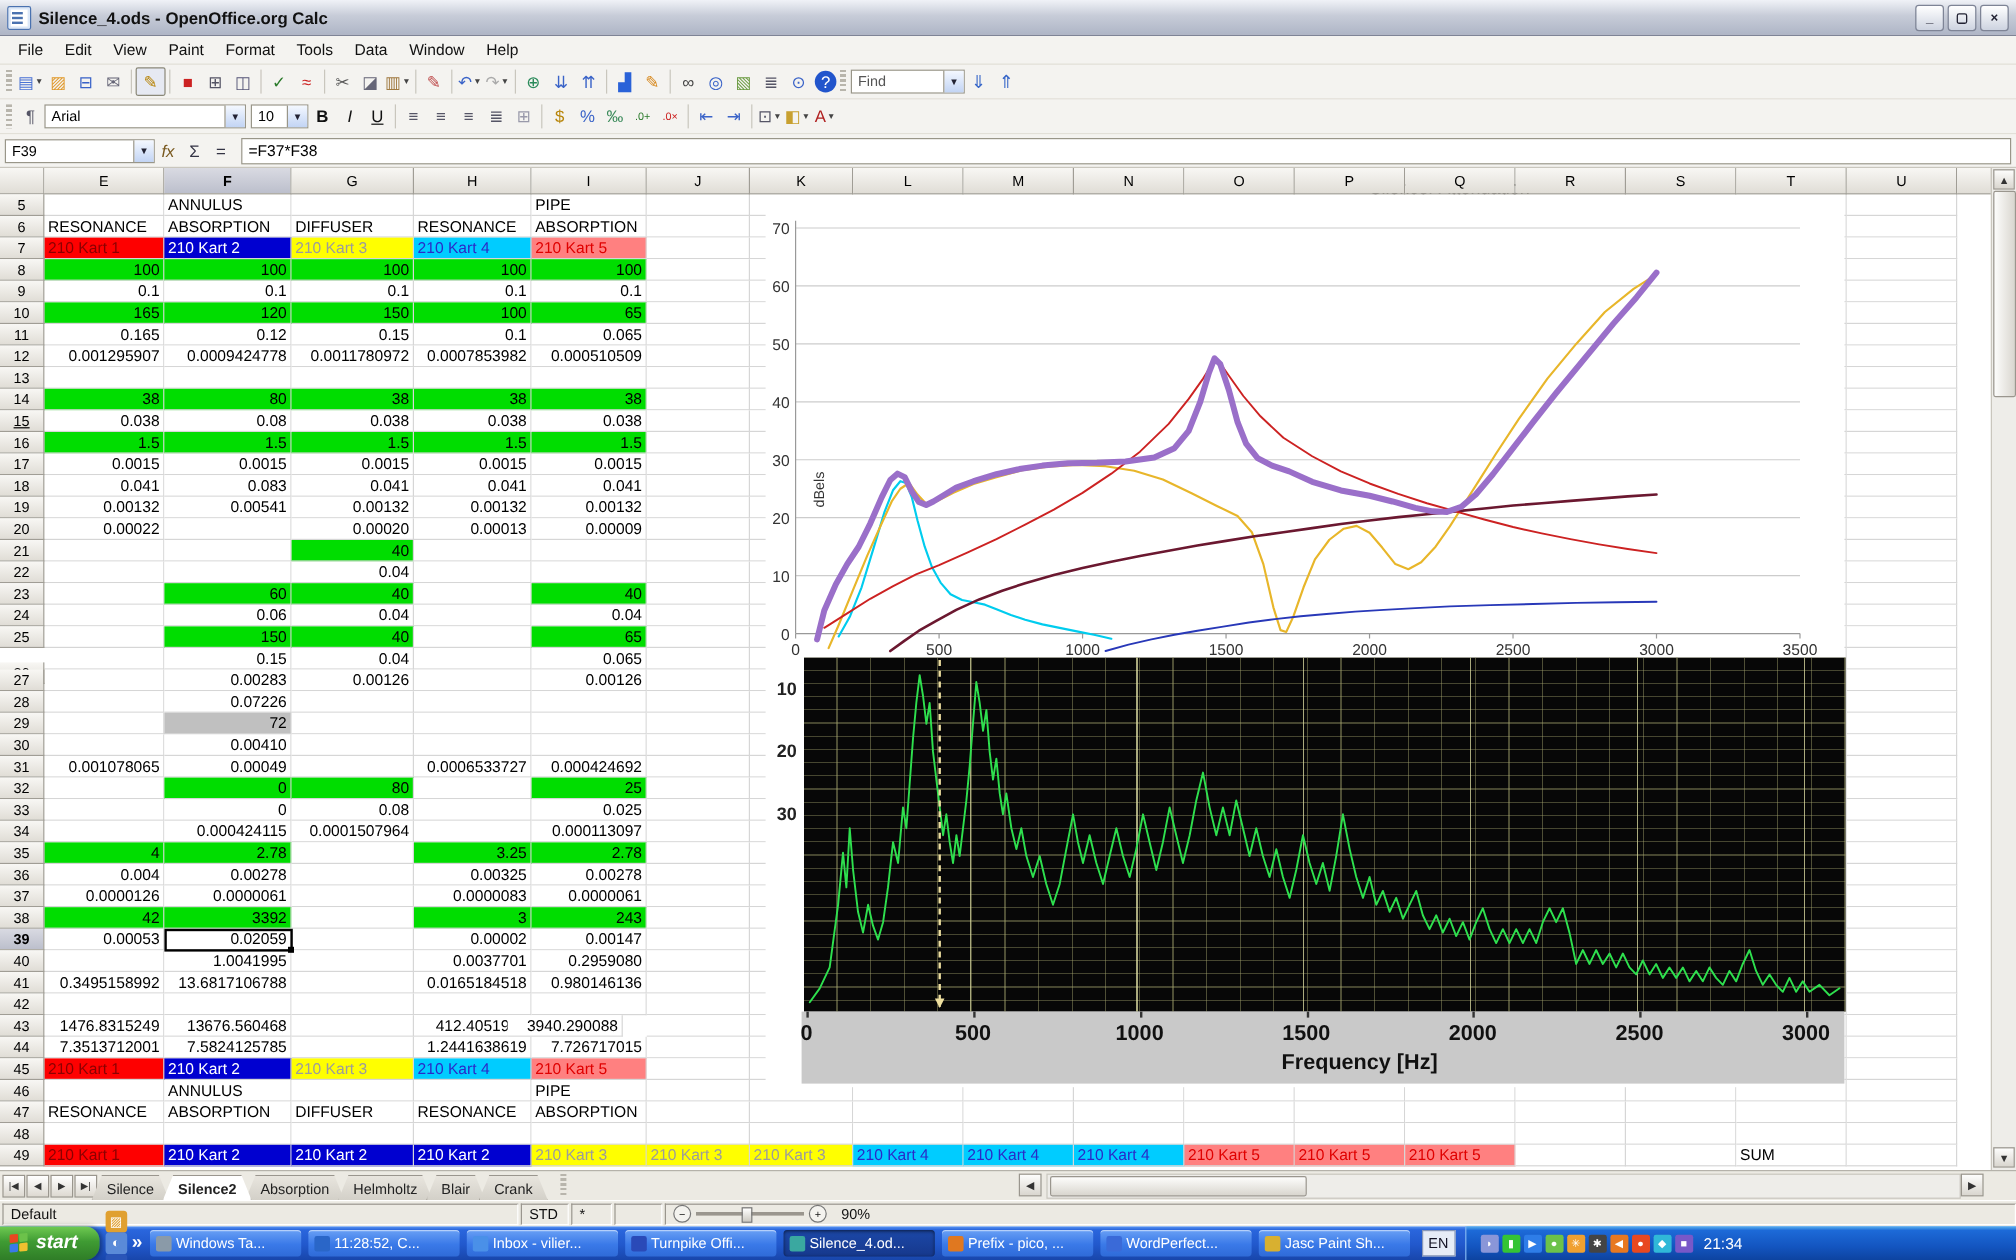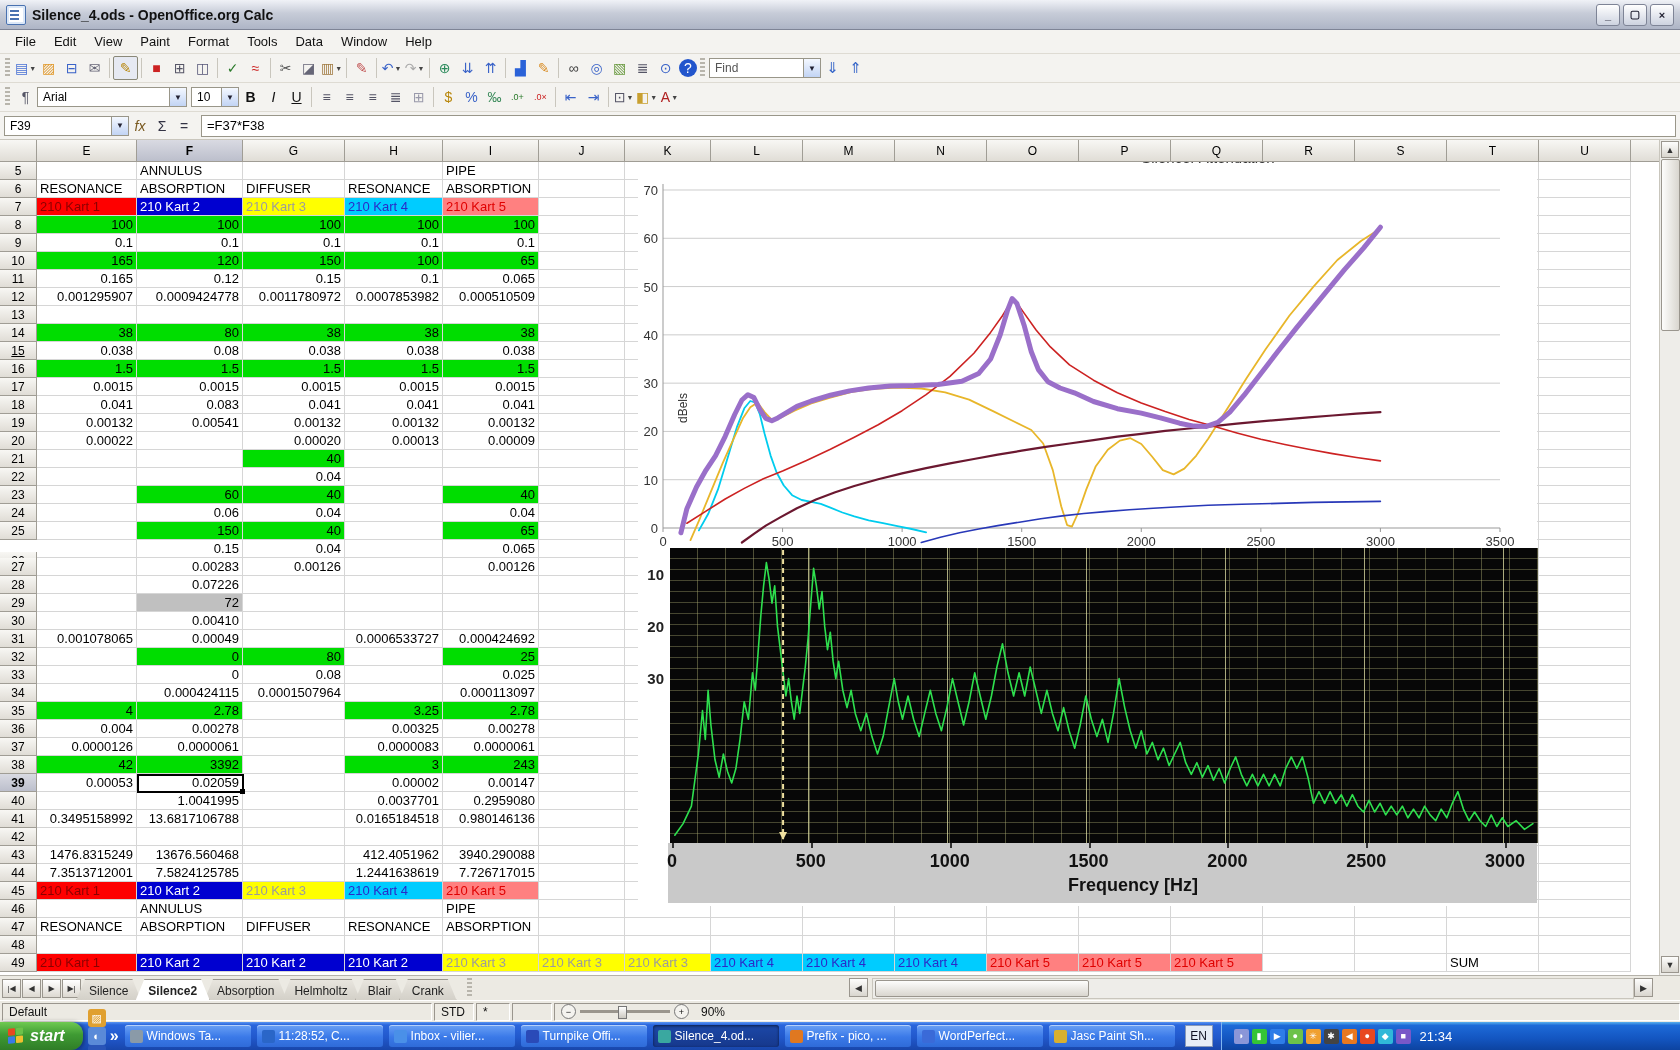--- a/index.html
+++ b/index.html
@@ -228,33 +228,33 @@
     <span class="tbicon">
       <span style="color: rgb(85, 85, 102);">≣</span>
     </span>
     <span class="tbicon">
       <span style="color: rgb(58, 99, 200);">⊙</span>
     </span>
     <span class="tbicon" style="background: rgb(34, 85, 204); border-radius: 50%; width: 18px; height: 18px; margin: 0px 2px;">
       <span style="color: rgb(255, 255, 255);">?</span>
     </span>
     <div class="handle"></div>
-    <div class="combo" style="width: 112px;">
+    <div class="combo" style="width: 95px;">
       <span style="color: rgb(85, 85, 85);">Find</span>
       <span class="carrow">▼</span>
     </div>
     <span class="tbicon" style="color: rgb(53, 101, 200); font-size: 15px;">⇓</span>
     <span class="tbicon" style="color: rgb(53, 101, 200); font-size: 15px;">⇑</span>
   </div>
 <div class="tbar" id="toolbar-formatting">
     <div class="handle"></div>
     <span class="tbicon">
       <span style="color: rgb(85, 85, 102);">¶</span>
     </span>
-    <div class="combo" style="width: 150px;">
+    <div class="combo" style="width: 168px;">
       <span>Arial</span>
       <span class="carrow">▼</span>
     </div>
     <div class="combo" style="width: 48px; margin-left: 4px;">
       <span>10</span>
       <span class="carrow">▼</span>
     </div>
     <span class="tbicon">
       <span style="color: rgb(17, 17, 17); font-weight: bold;">B</span>
     </span>
@@ -1031,21 +1031,21 @@
     <div class="cell num" style="left: 1171px; top: 688px; width: 92px; height: 18px;"></div>
     <div class="cell num" style="left: 1263px; top: 688px; width: 92px; height: 18px;"></div>
     <div class="cell num" style="left: 1355px; top: 688px; width: 92px; height: 18px;"></div>
     <div class="cell num" style="left: 1447px; top: 688px; width: 92px; height: 18px;"></div>
     <div class="cell num" style="left: 1539px; top: 688px; width: 92px; height: 18px;"></div>
     <div class="hdrcell" style="left: 0px; top: 706px; width: 37px; height: 18px;">43</div>
     <div class="cell num" style="left: 37px; top: 706px; width: 100px; height: 18px;">1476.8315249</div>
     <div class="cell num" style="left: 137px; top: 706px; width: 106px; height: 18px;">13676.560468</div>
     <div class="cell num" style="left: 243px; top: 706px; width: 102px; height: 18px;"></div>
     <div class="cell num" style="left: 345px; top: 706px; width: 98px; height: 18px;">412.4051962</div>
-    <div class="cell num" style="left: 443px; top: 706px; width: 96px; height: 18px;">3940.290088</div>
+    <div class="cell num" style="left: 423px; top: 706px; width: 96px; height: 18px;">3940.290088</div>
     <div class="cell num" style="left: 539px; top: 706px; width: 86px; height: 18px;"></div>
     <div class="cell num" style="left: 625px; top: 706px; width: 86px; height: 18px;"></div>
     <div class="cell num" style="left: 711px; top: 706px; width: 92px; height: 18px;"></div>
     <div class="cell num" style="left: 803px; top: 706px; width: 92px; height: 18px;"></div>
     <div class="cell num" style="left: 895px; top: 706px; width: 92px; height: 18px;"></div>
     <div class="cell num" style="left: 987px; top: 706px; width: 92px; height: 18px;"></div>
     <div class="cell num" style="left: 1079px; top: 706px; width: 92px; height: 18px;"></div>
     <div class="cell num" style="left: 1171px; top: 706px; width: 92px; height: 18px;"></div>
     <div class="cell num" style="left: 1263px; top: 706px; width: 92px; height: 18px;"></div>
     <div class="cell num" style="left: 1355px; top: 706px; width: 92px; height: 18px;"></div>

